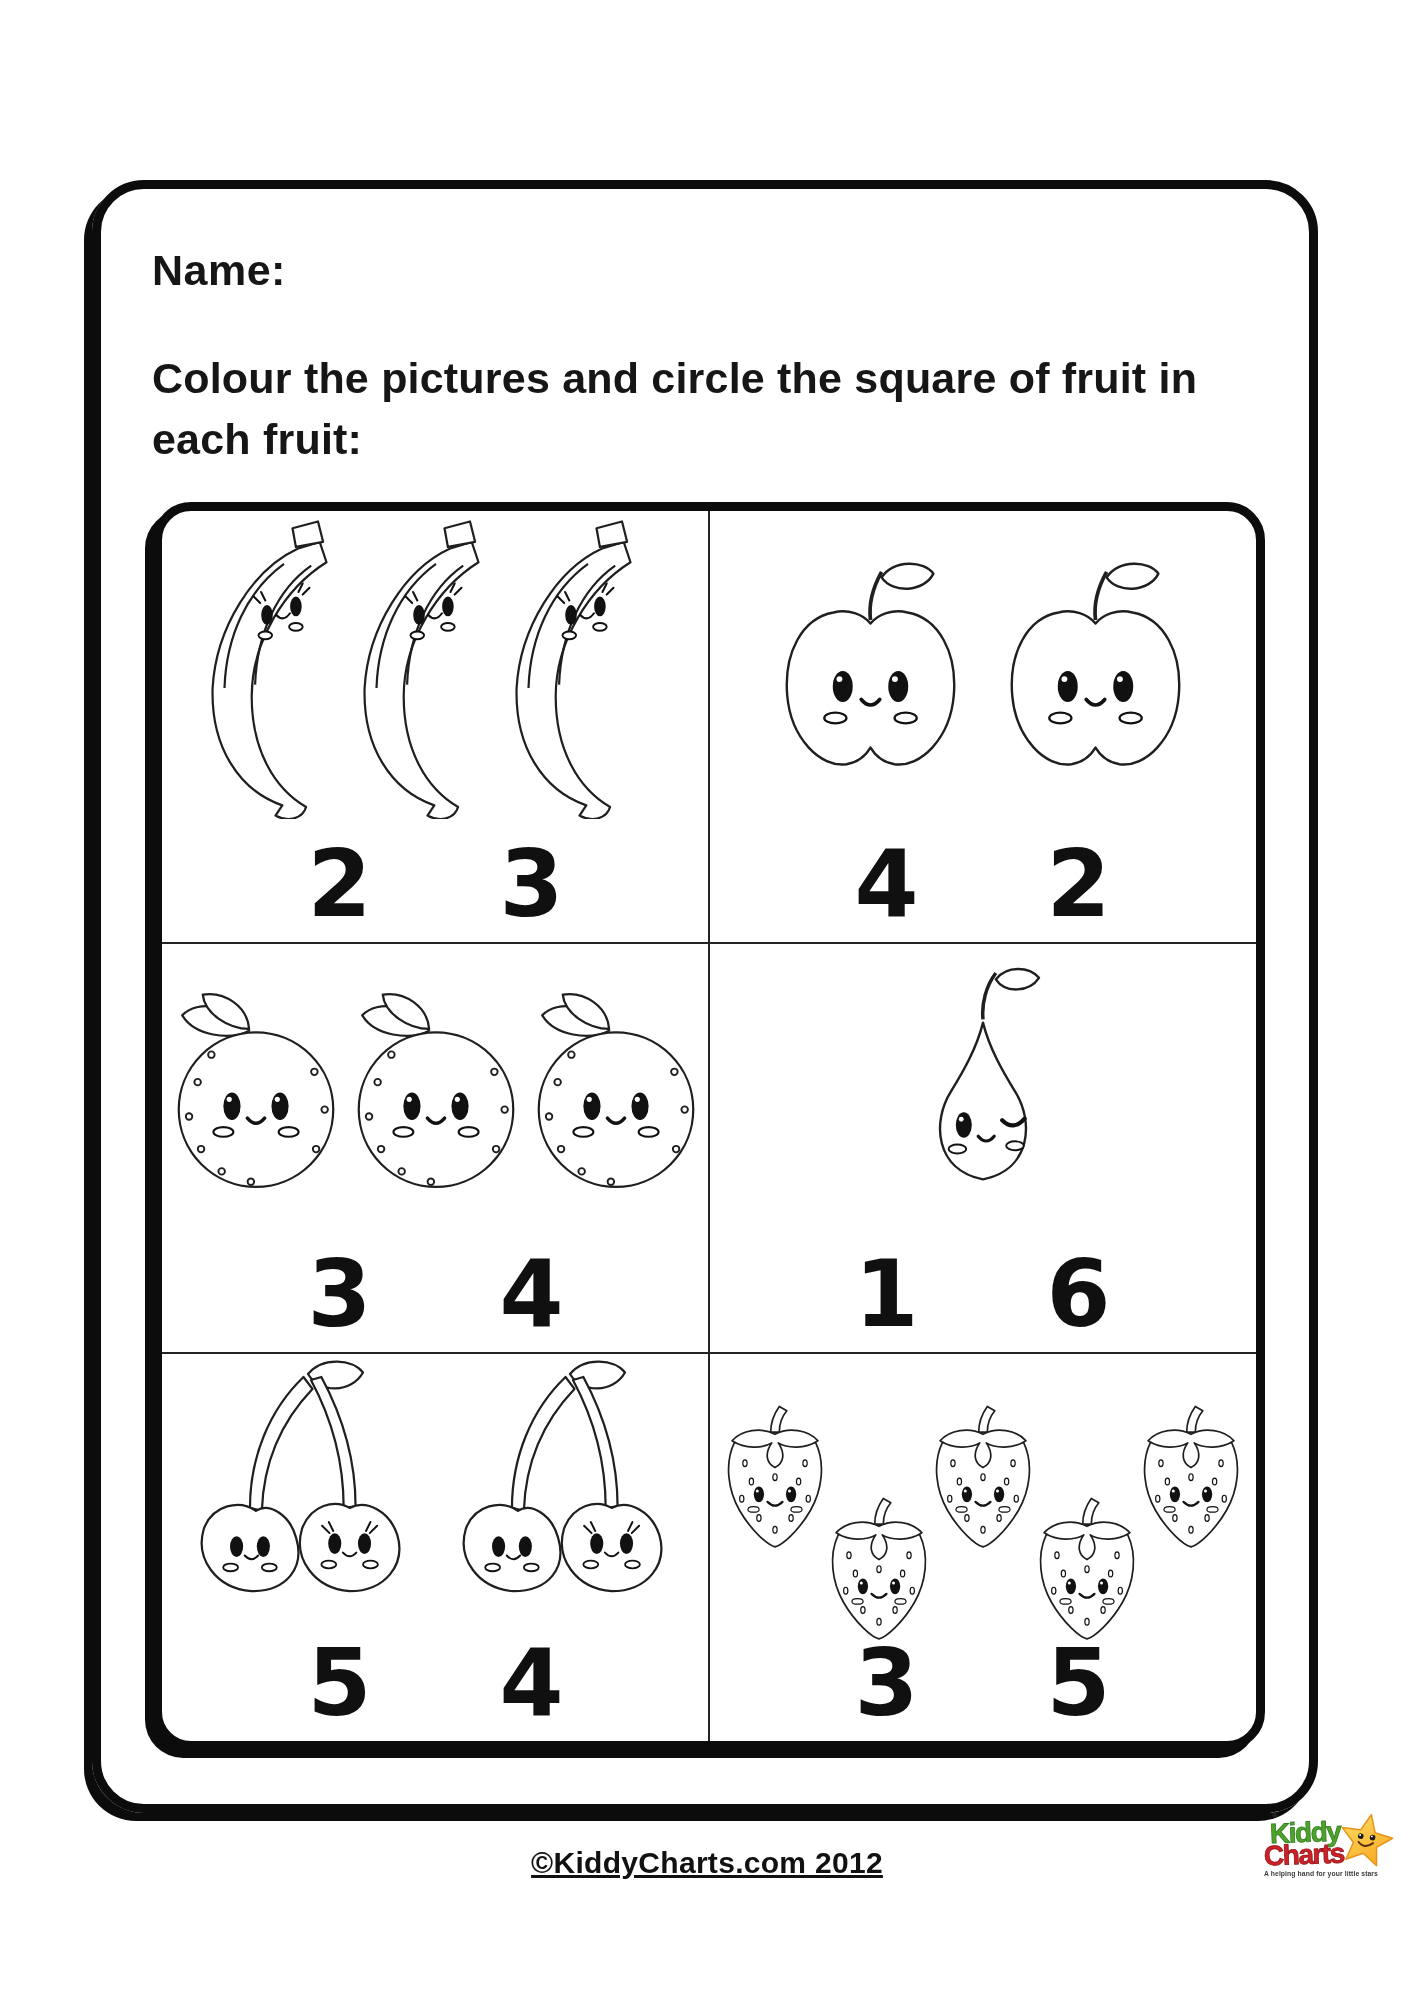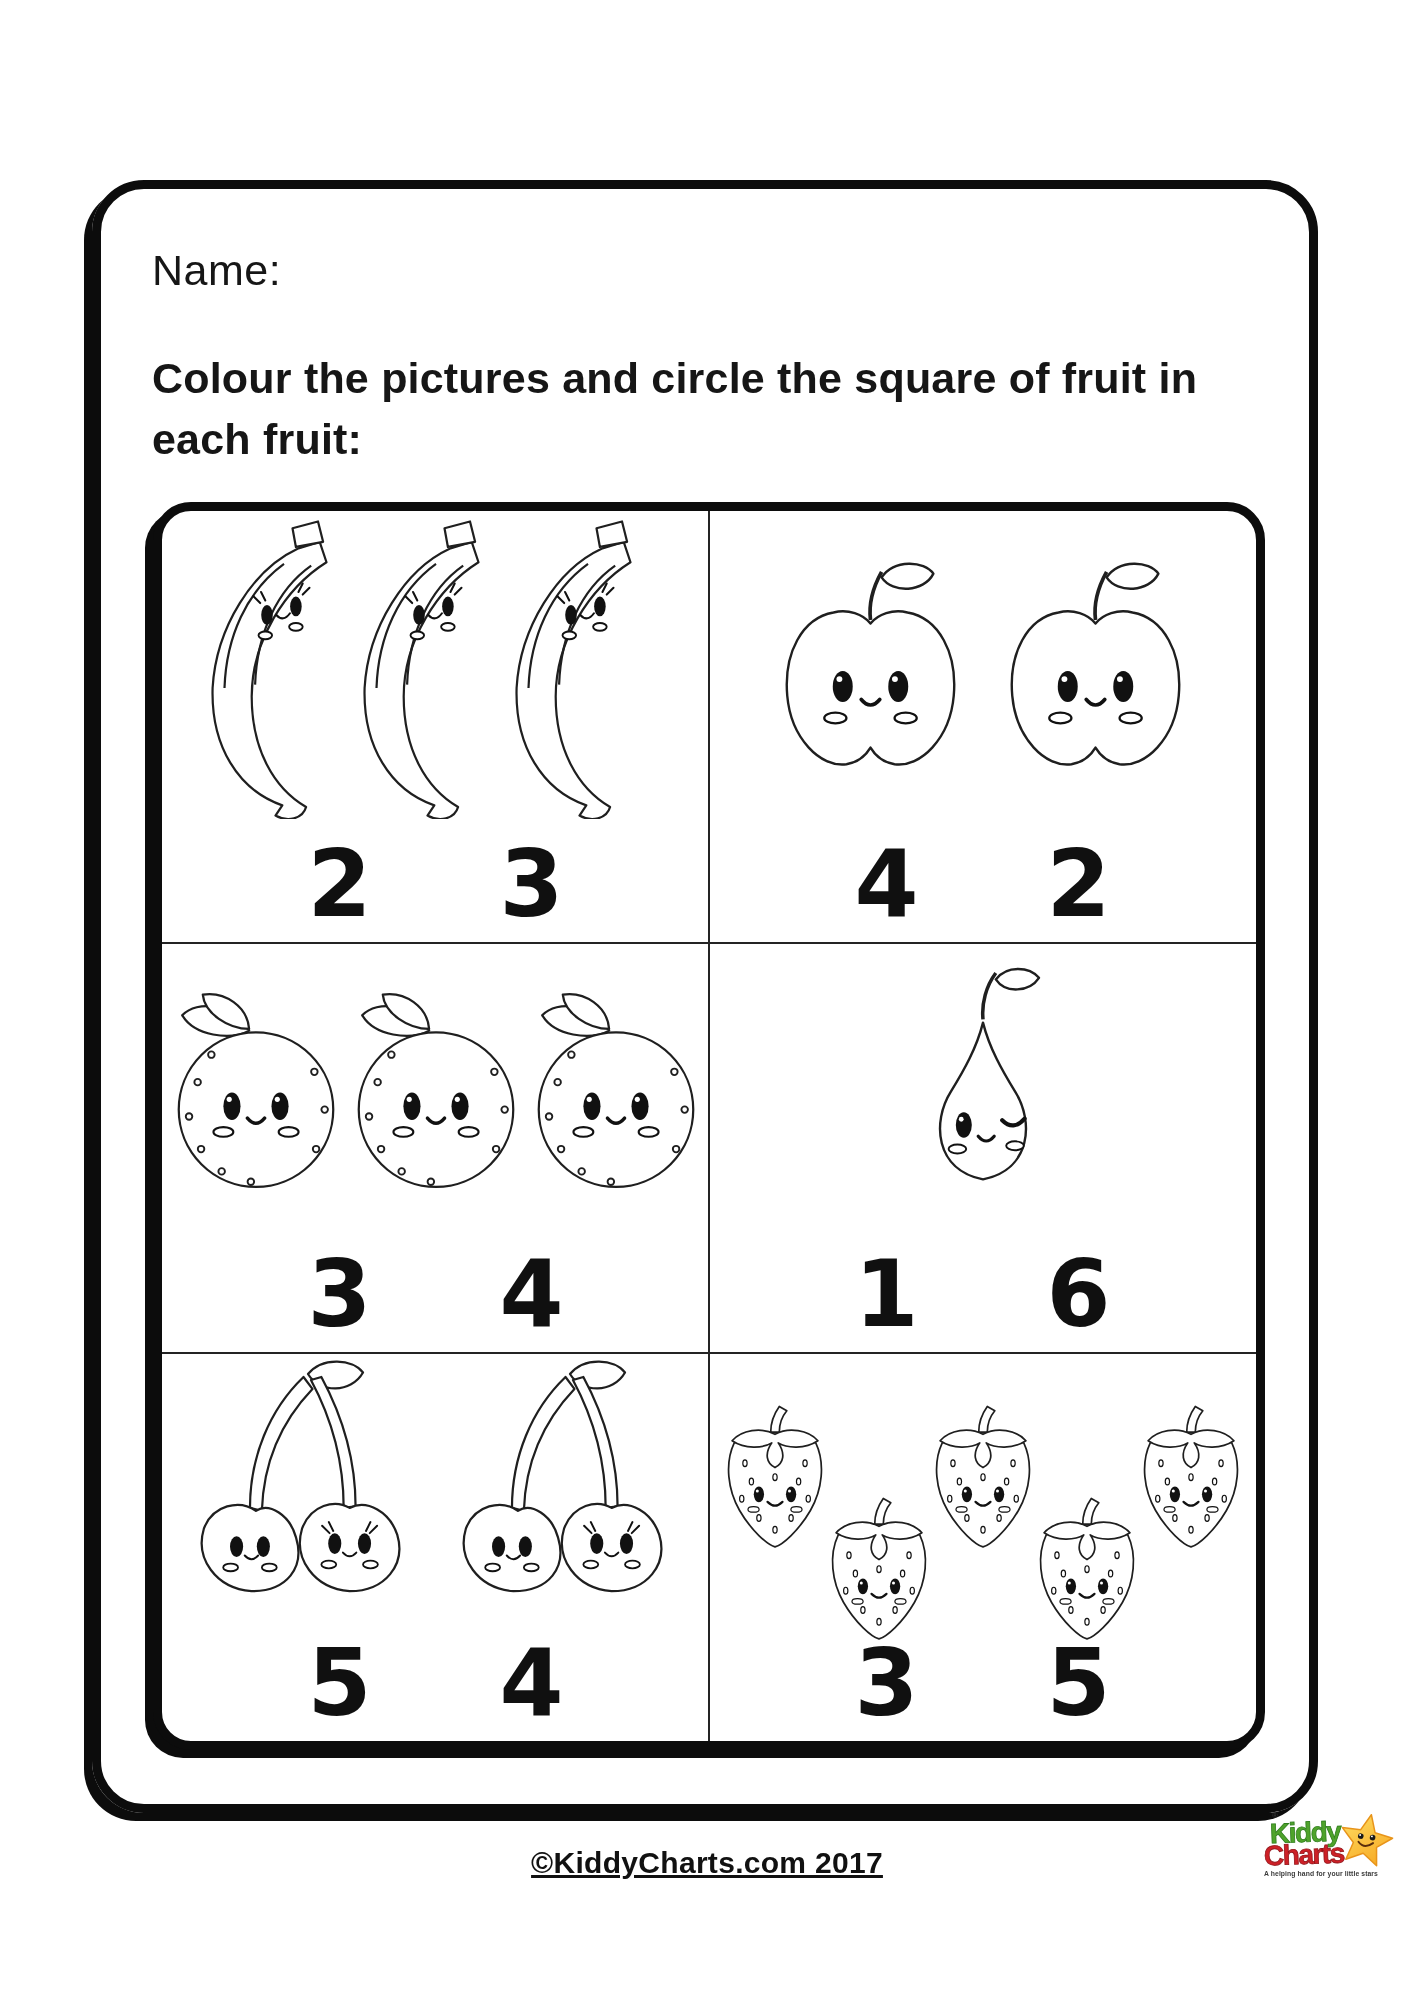--- a/index.html
+++ b/index.html
@@ -7,21 +7,21 @@
     position:relative;width:1414px;height:2000px;background:#ffffff;overflow:hidden;
     font-family:"Liberation Sans",sans-serif;color:#161616;
   }
   
   .page-frame{
     position:absolute;left:92px;top:180px;width:1226px;height:1633px;
     box-sizing:border-box;border:9px solid #0c0c0c;border-radius:52px;
     box-shadow:-8px 8px 0 0 #0c0c0c;background:transparent;
   }
   .name-label{
-    position:absolute;left:152px;top:246px;font-size:43px;font-weight:400;letter-spacing:.5px;
+    position:absolute;left:152px;top:246px;font-size:43px;font-weight:700;letter-spacing:.5px;
   }
   .instructions{
     position:absolute;left:152px;top:348px;width:1080px;font-size:43px;font-weight:700;
     line-height:61px;letter-spacing:.2px;
   }
   
   .grid{
     position:absolute;left:153px;top:502px;width:1112px;height:1248px;box-sizing:border-box;
     border:9px solid #0c0c0c;border-radius:38px;box-shadow:-8px 8px 0 0 #0c0c0c;background:#fff;
     display:grid;grid-template-columns:1fr 1fr;grid-template-rows:35% 33.35% 31.65%;
@@ -346,21 +346,21 @@
             <use href="#sym-strawberry"></use>
           </svg>
         </div>
       <div class="numbers">
         <span class="num">3</span>
         <span class="num">5</span>
       </div>
     </div>
   </div>
 
-  <div class="footer">©KiddyCharts.com 2017</div>
+  <div class="footer">©KiddyCharts.com 2012</div>
 
   <div class="logo">
     <span class="logo-reg">®</span>
     <span class="logo-kiddy">Kiddy</span>
     <span class="logo-charts">Charts</span>
     <svg class="logo-star" viewBox="0 0 52 52">
       <g transform="rotate(12 26 26)">
         <path d="M26 2 L32.8 17.6 L49.8 19.3 L37 30.7 L40.6 47.4 L26 38.6 L11.4 47.4 L15 30.7 L2.2 19.3 L19.2 17.6 Z" fill="url(#starGrad)" stroke="#E8941A" stroke-width="1.4" stroke-linejoin="round"></path>
         <circle cx="20.5" cy="23.5" r="2.6" fill="#191919"></circle>
         <circle cx="31.5" cy="22.5" r="2.6" fill="#191919"></circle>

